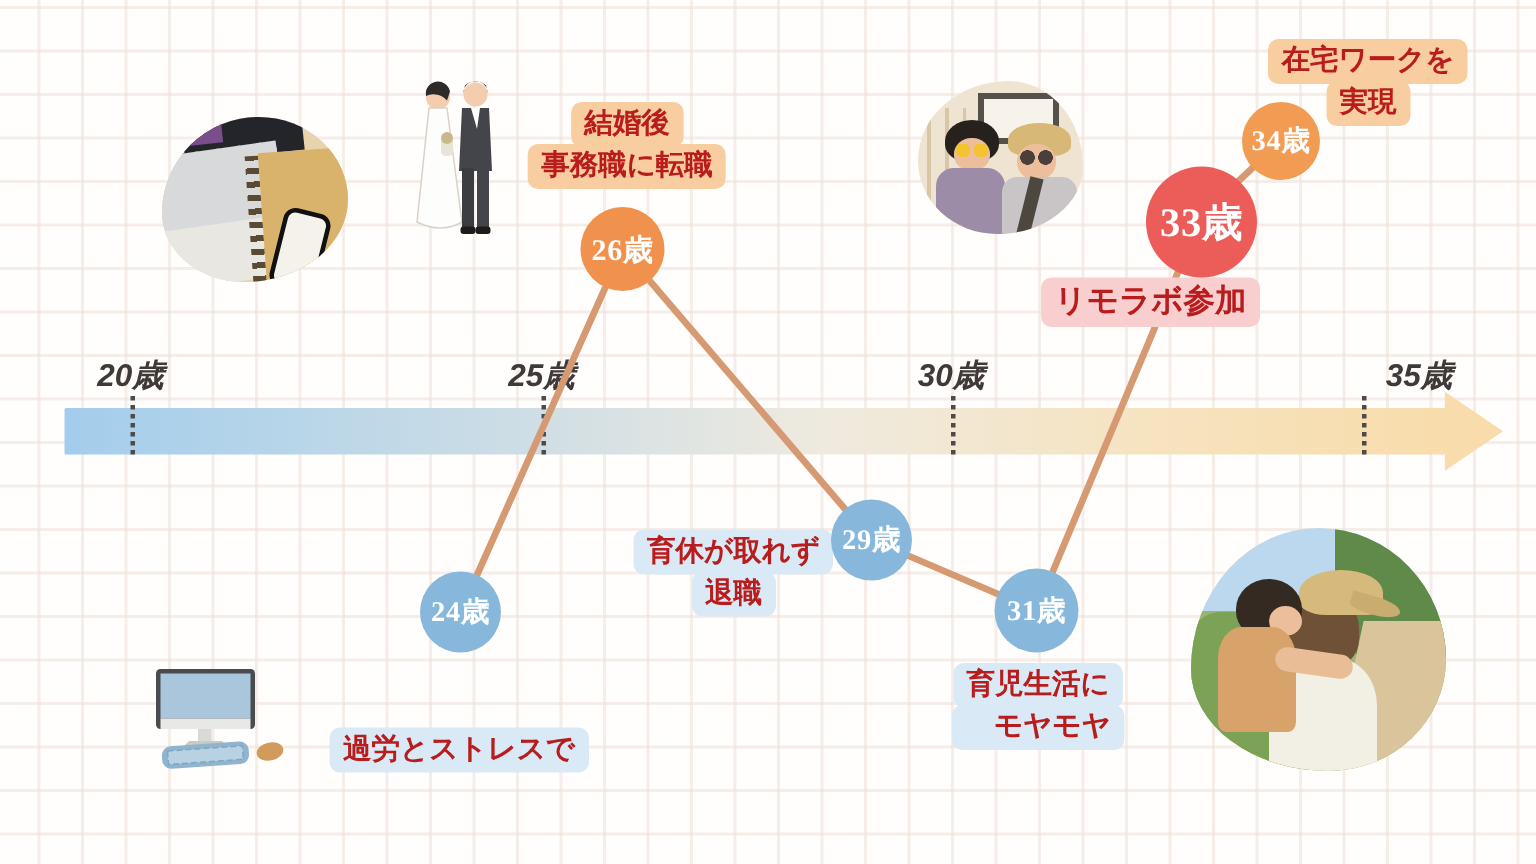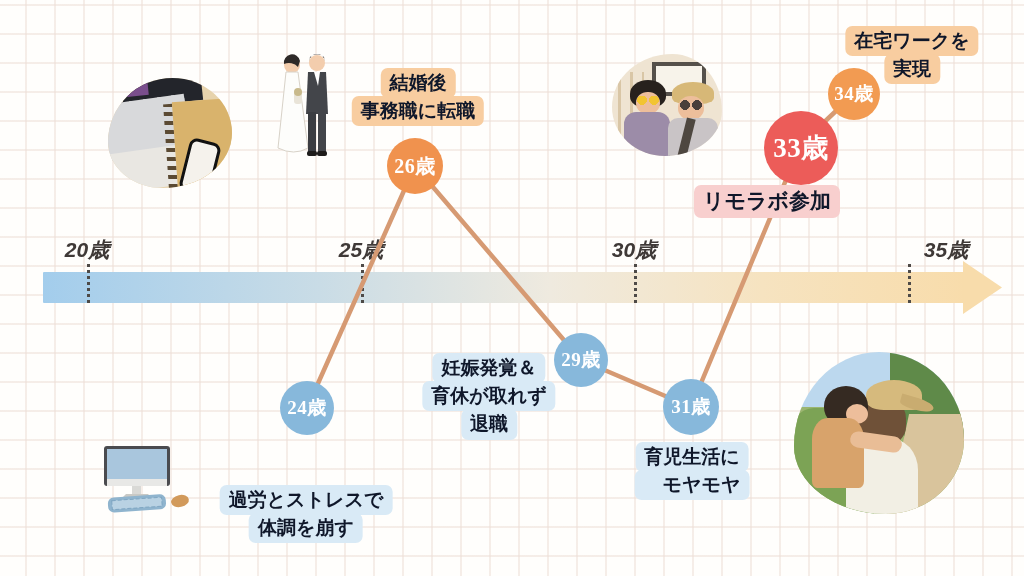--- a/index.html
+++ b/index.html
@@ -16,21 +16,21 @@
   
   .arrow-body{position:absolute;z-index:1;border-radius:1px;}
   .arrow-head{position:absolute;z-index:1;clip-path:polygon(0 0,100% 50%,0 100%);}
   
   .tick{position:absolute;z-index:2;width:0;border-left:3px dotted #4E4A47;}
   .axis-label{position:absolute;z-index:2;transform:translateX(-50%);font-weight:bold;color:#3F3937;white-space:nowrap;font-style:italic;}
   
   #connector-layer{position:absolute;left:0;top:0;z-index:3;}
   
   .label-group{position:absolute;z-index:4;display:flex;flex-direction:column;align-items:center;transform:translateX(-50%);}
-  .label-line{display:block;font-weight:bold;color:#0f172a;padding:2px 9px;border-radius:7px;margin-top:-2px;white-space:nowrap;line-height:1.38;}
+  .label-line{display:block;font-weight:bold;color:#b91c1c;padding:2px 9px;border-radius:7px;margin-top:-2px;white-space:nowrap;line-height:1.38;}
   
   .node{position:absolute;z-index:5;border-radius:50%;display:flex;align-items:center;justify-content:center;
         color:#fff;font-weight:bold;transform:translate(-50%,-50%);letter-spacing:.5px;font-family:Liberation Serif, serif;}
   
   .blob{position:absolute;overflow:hidden;z-index:2;}
   .abs{position:absolute;}
 </style>
 </head>
 <body>
 
@@ -65,24 +65,22 @@
       </div>
       <div class="label-group" style="left: 912px; top: 28px;">
         <span class="label-line" style="background: rgb(248, 205, 160); font-size: 19px;">在宅ワークを</span>
         <span class="label-line" style="background: rgb(248, 205, 160); font-size: 19px;">実現</span>
       </div>
       <div class="label-group" style="left: 767px; top: 187px;">
         <span class="label-line" style="background: rgb(248, 207, 206); font-size: 21px;">リモラボ参加</span>
       </div>
       <div class="label-group" style="left: 306px; top: 448px;">
         <span class="label-line" style="background: rgb(217, 234, 246); font-size: 19px; margin-top: 37px;">過労とストレスで</span>
-        <span class="label-line" style="background: rgb(217, 234, 246); font-size: 19px;">体調を崩す</span>
       </div>
       <div class="label-group" style="left: 489px; top: 355px;">
-        <span class="label-line" style="background: rgb(217, 234, 246); font-size: 19px;">妊娠発覚＆</span>
         <span class="label-line" style="background: rgb(217, 234, 246); font-size: 19px;">育休が取れず</span>
         <span class="label-line" style="background: rgb(217, 234, 246); font-size: 19px;">退職</span>
       </div>
       <div class="label-group" style="left: 692px; top: 444px;">
         <span class="label-line" style="background: rgb(217, 234, 246); font-size: 19px;">育児生活に</span>
         <span class="label-line" style="background: rgb(217, 234, 246); font-size: 19px; padding-left: 28px;">モヤモヤ</span>
       </div>
     </div>
 
   <div id="nodes-layer">

